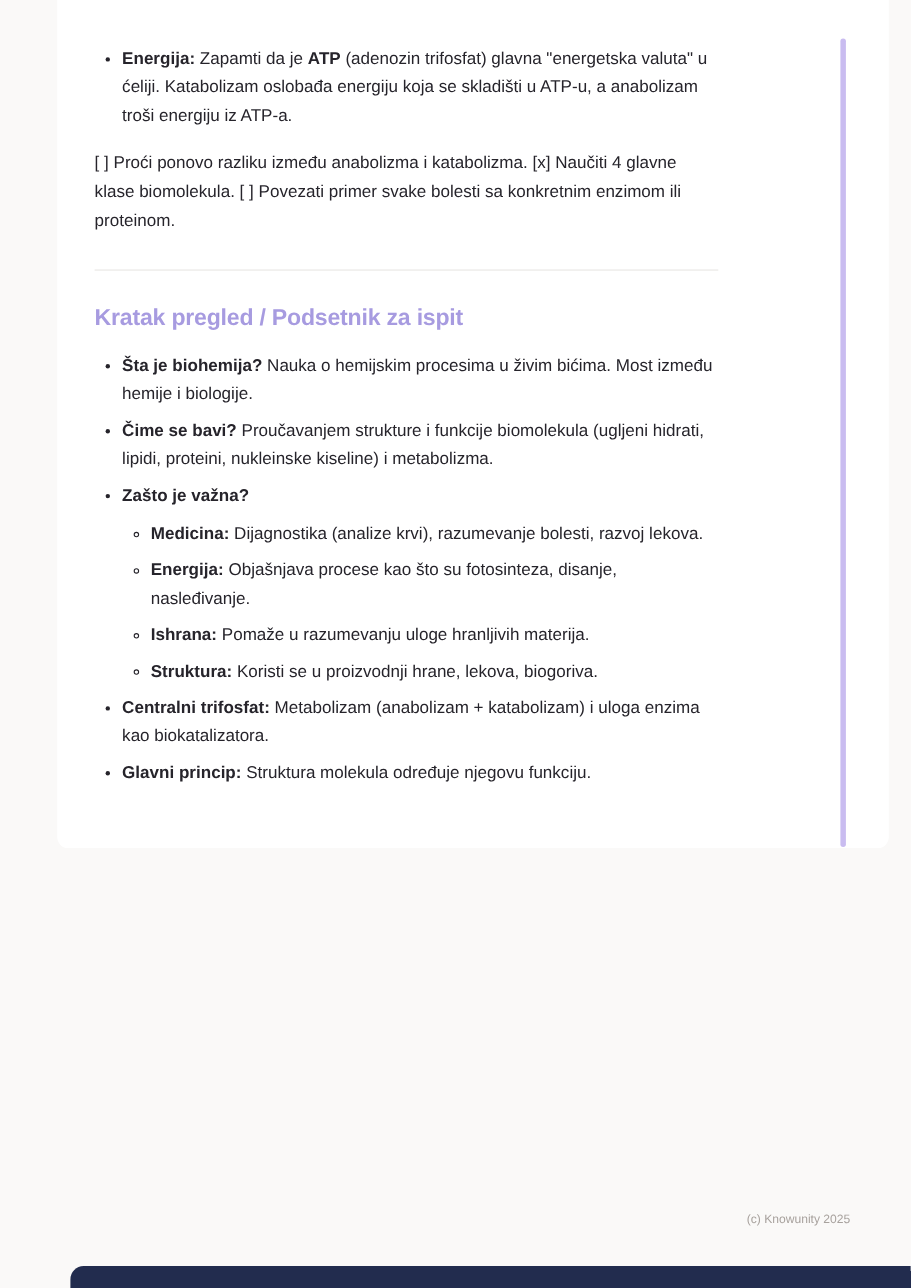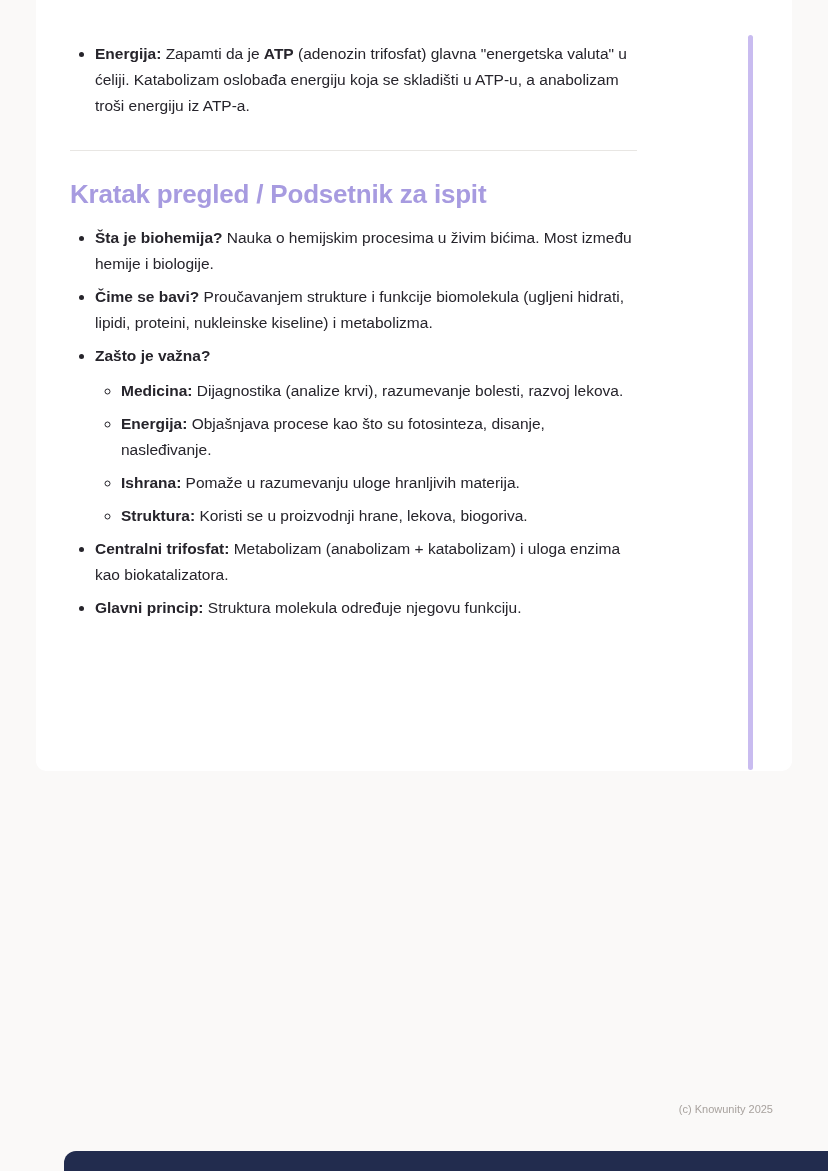--- a/index.html
+++ b/index.html
@@ -6,21 +6,21 @@
   html, body {
     width: 828px; height: 1171px;
     background: var(--page-bg, #faf9f8);
     font-family: "Liberation Sans", "DejaVu Sans", sans-serif;
     color: var(--text-color, #26242b);
     overflow: hidden;
   }
   .stage { position: relative; width: 828px; height: 1171px; }
 
   .doc-card {
-    position: absolute; left: 36px; top: 0;
+    position: absolute; left: 52px; top: 0;
     width: 756px; height: 771px;
     background: var(--card-bg, #ffffff);
     border-radius: 0 0 10px 10px;
     padding: 34px 0 0 34px;
   }
   .content { width: 567px; font-size: 15.5px; line-height: 26px; }
 
   ul.l1 { list-style: disc; padding-left: 25px; }
   ul.l1 > li { margin: 7px 0; }
   ul.l2 { list-style: circle; padding-left: 26px; margin-top: 9px; }
@@ -31,21 +31,21 @@
 
   .divider {
     border: none;
     border-top: 1px solid var(--divider, #e8e6e3);
     margin: 31px 0 0 0;
     width: 567px;
   }
 
   .heading {
     margin: 29px 0 17px 0;
-    font-size: 26px;
+    font-size: 21px;
     line-height: 28px;
     font-weight: 700;
     letter-spacing: -0.2px;
     color: var(--accent, #a79be0);
   }
 
   .scrollbar-thumb {
     position: absolute; left: 712px; top: 35px;
     width: 5px; height: 735px;
     border-radius: 3px;
@@ -72,20 +72,21 @@
 
   <div class="doc-card">
     <div class="content">
 
       <ul class="l1">
         <li>
           <span class="b">Energija:</span><span> Zapamti da je </span><span class="b">ATP</span><span> (adenozin trifosfat) glavna "energetska valuta" u ćeliji. Katabolizam oslobađa energiju koja se skladišti u ATP-u, a anabolizam troši energiju iz ATP-a.</span>
         </li>
       </ul>
 
+      <p class="todo">[ ] Proći ponovo razliku između anabolizma i katabolizma. [x] Naučiti 4 glavne klase biomolekula. [ ] Povezati primer svake bolesti sa konkretnim enzimom ili proteinom.</p>
 
       <hr class="divider">
 
       <h2 class="heading">Kratak pregled / Podsetnik za ispit</h2>
 
       <ul class="l1">
         <li>
           <span class="b">Šta je biohemija?</span><span> Nauka o hemijskim procesima u živim bićima. Most između hemije i biologije.</span>
         </li>
         <li>

